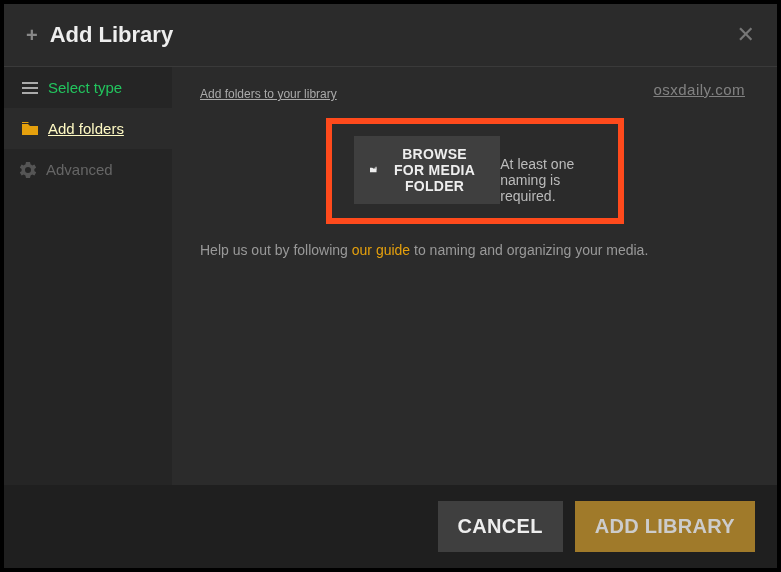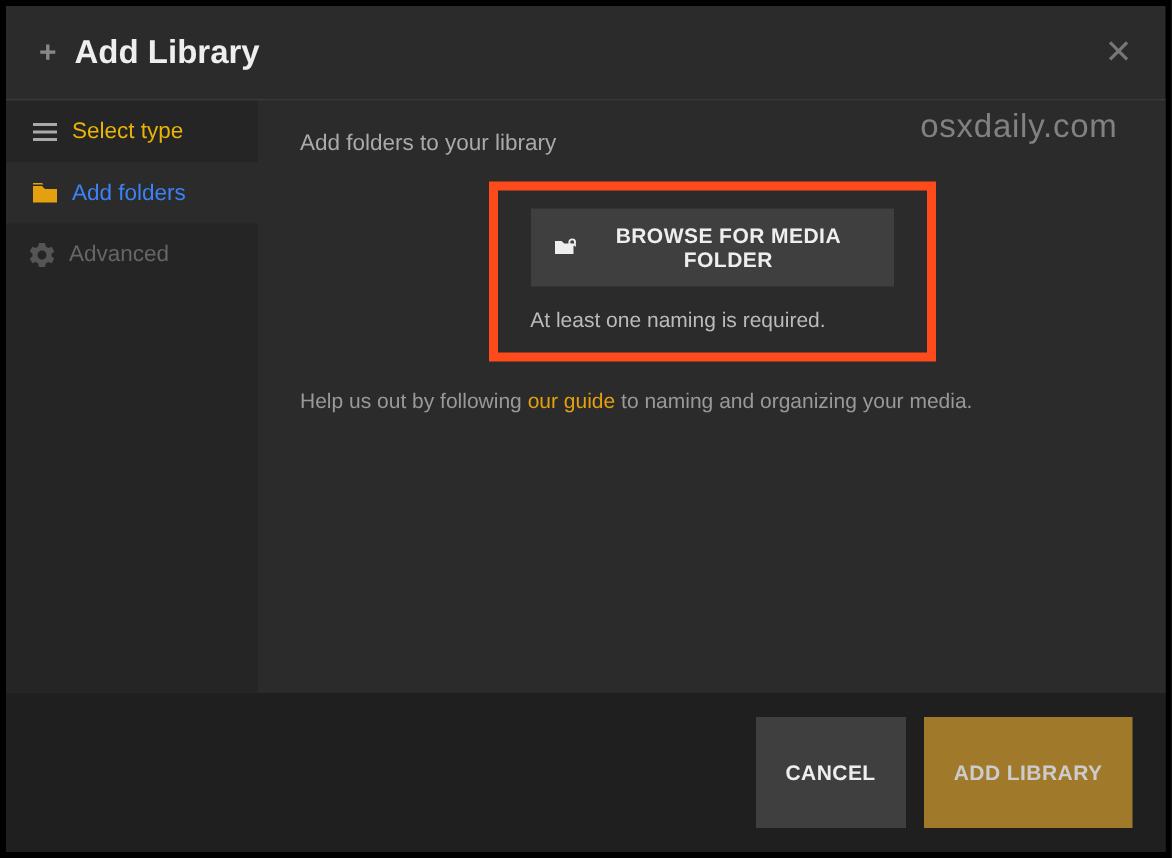--- a/index.html
+++ b/index.html
@@ -5,38 +5,38 @@
     * { margin: 0; padding: 0; box-sizing: border-box; }
     body { background: #000; font-family: -apple-system, BlinkMacSystemFont, "Segoe UI", Helvetica, Arial, sans-serif; width: 781px; height: 572px; overflow: hidden; padding: 4px; }
     .dialog { background: #2b2b2b; width: 100%; height: 100%; display: flex; flex-direction: column; }
     .header { display: flex; align-items: center; justify-content: space-between; padding: 18px 22px; border-bottom: 1px solid #3a3a3a; }
     .header-left { display: flex; align-items: center; gap: 12px; }
     .plus-icon { color: #888; font-size: 20px; font-weight: bold; }
     .header-title { color: #eee; font-size: 22px; font-weight: 700; }
     .close-btn { color: #777; font-size: 22px; cursor: pointer; background: none; border: none; }
     .body { display: flex; flex: 1; min-height: 0; }
     .sidebar { width: 168px; background: #252525; display: flex; flex-direction: column; }
-    .sidebar-item { display: flex; align-items: center; gap: 10px; padding: 12px 18px; color: #eab308; font-size: 15px; cursor: pointer; }
+    .sidebar-item { display: flex; align-items: center; gap: 10px; padding: 12px 18px; color: #22c55e; font-size: 15px; cursor: pointer; }
     .sidebar-item svg { flex-shrink: 0; }
-    .sidebar-item.active { color: #3b82f6; background: #2b2b2b; }
+    .sidebar-item.active { color: #fef9c3; background: #2b2b2b; text-decoration: underline; }
     .sidebar-item.active svg { fill: #e5a00d; }
     .sidebar-item.muted { color: #666; padding-left: 16px; }
     .sidebar-item.muted svg { fill: #555; }
     .sidebar-item.normal svg { fill: #aaa; }
     .main { flex: 1; background: #2b2b2b; padding: 20px 28px; position: relative; color: #bbb; }
-    .main-heading { color: #aaa; font-size: 15px; margin-bottom: 2px; }
-    .watermark { position: absolute; top: 4px; right: 32px; color: rgba(200,200,200,0.55); font-size: 22px; letter-spacing: 0.5px; }
-    .highlight-box { border: 6px solid #ff4a1c; padding: 12px 22px 14px 22px; width: 298px; margin: 17px auto 14px auto; display: flex; flex-direction: column; align-items: flex-start; }
+    .main-heading { color: #aaa; font-size: 12px; margin-bottom: 2px; text-decoration: underline; }
+    .watermark { position: absolute; top: 14px; right: 32px; color: rgba(200,200,200,0.55); font-size: 15px; letter-spacing: 0.5px; text-decoration: underline; }
+    .highlight-box { border: 6px solid #ff4a1c; padding: 12px 22px 14px 22px; width: 298px; margin: 17px auto 14px auto; display: flex; align-items: flex-end; }
     .browse-btn { background: #3f3f3f; border: none; color: #eee; font-weight: 700; font-size: 14px; letter-spacing: 0.3px; padding: 10px 16px; display: flex; align-items: center; gap: 8px; cursor: pointer; }
     .browse-btn svg { fill: #eee; }
     .req-text { color: #bbb; font-size: 14px; margin-top: 14px; }
     .help-text { color: #999; font-size: 14px; margin-top: 18px; }
     .help-text a { color: #e5a00d; text-decoration: none; }
     .footer { background: #1f1f1f; padding: 16px 22px; display: flex; justify-content: flex-end; gap: 12px; }
-    .btn { border: none; font-weight: 700; font-size: 14px; padding: 29px 20px; letter-spacing: 0.3px; cursor: pointer; }
+    .btn { border: none; font-weight: 700; font-size: 20px; padding: 14px 20px; letter-spacing: 0.3px; cursor: pointer; }
     .btn-cancel { background: #3f3f3f; color: #eee; }
     .btn-primary { background: #a07a2a; color: #ccc; }
   </style>
 </head>
 <body>
 
 <div class="dialog">
 
   <div class="header">
     <div class="header-left">

